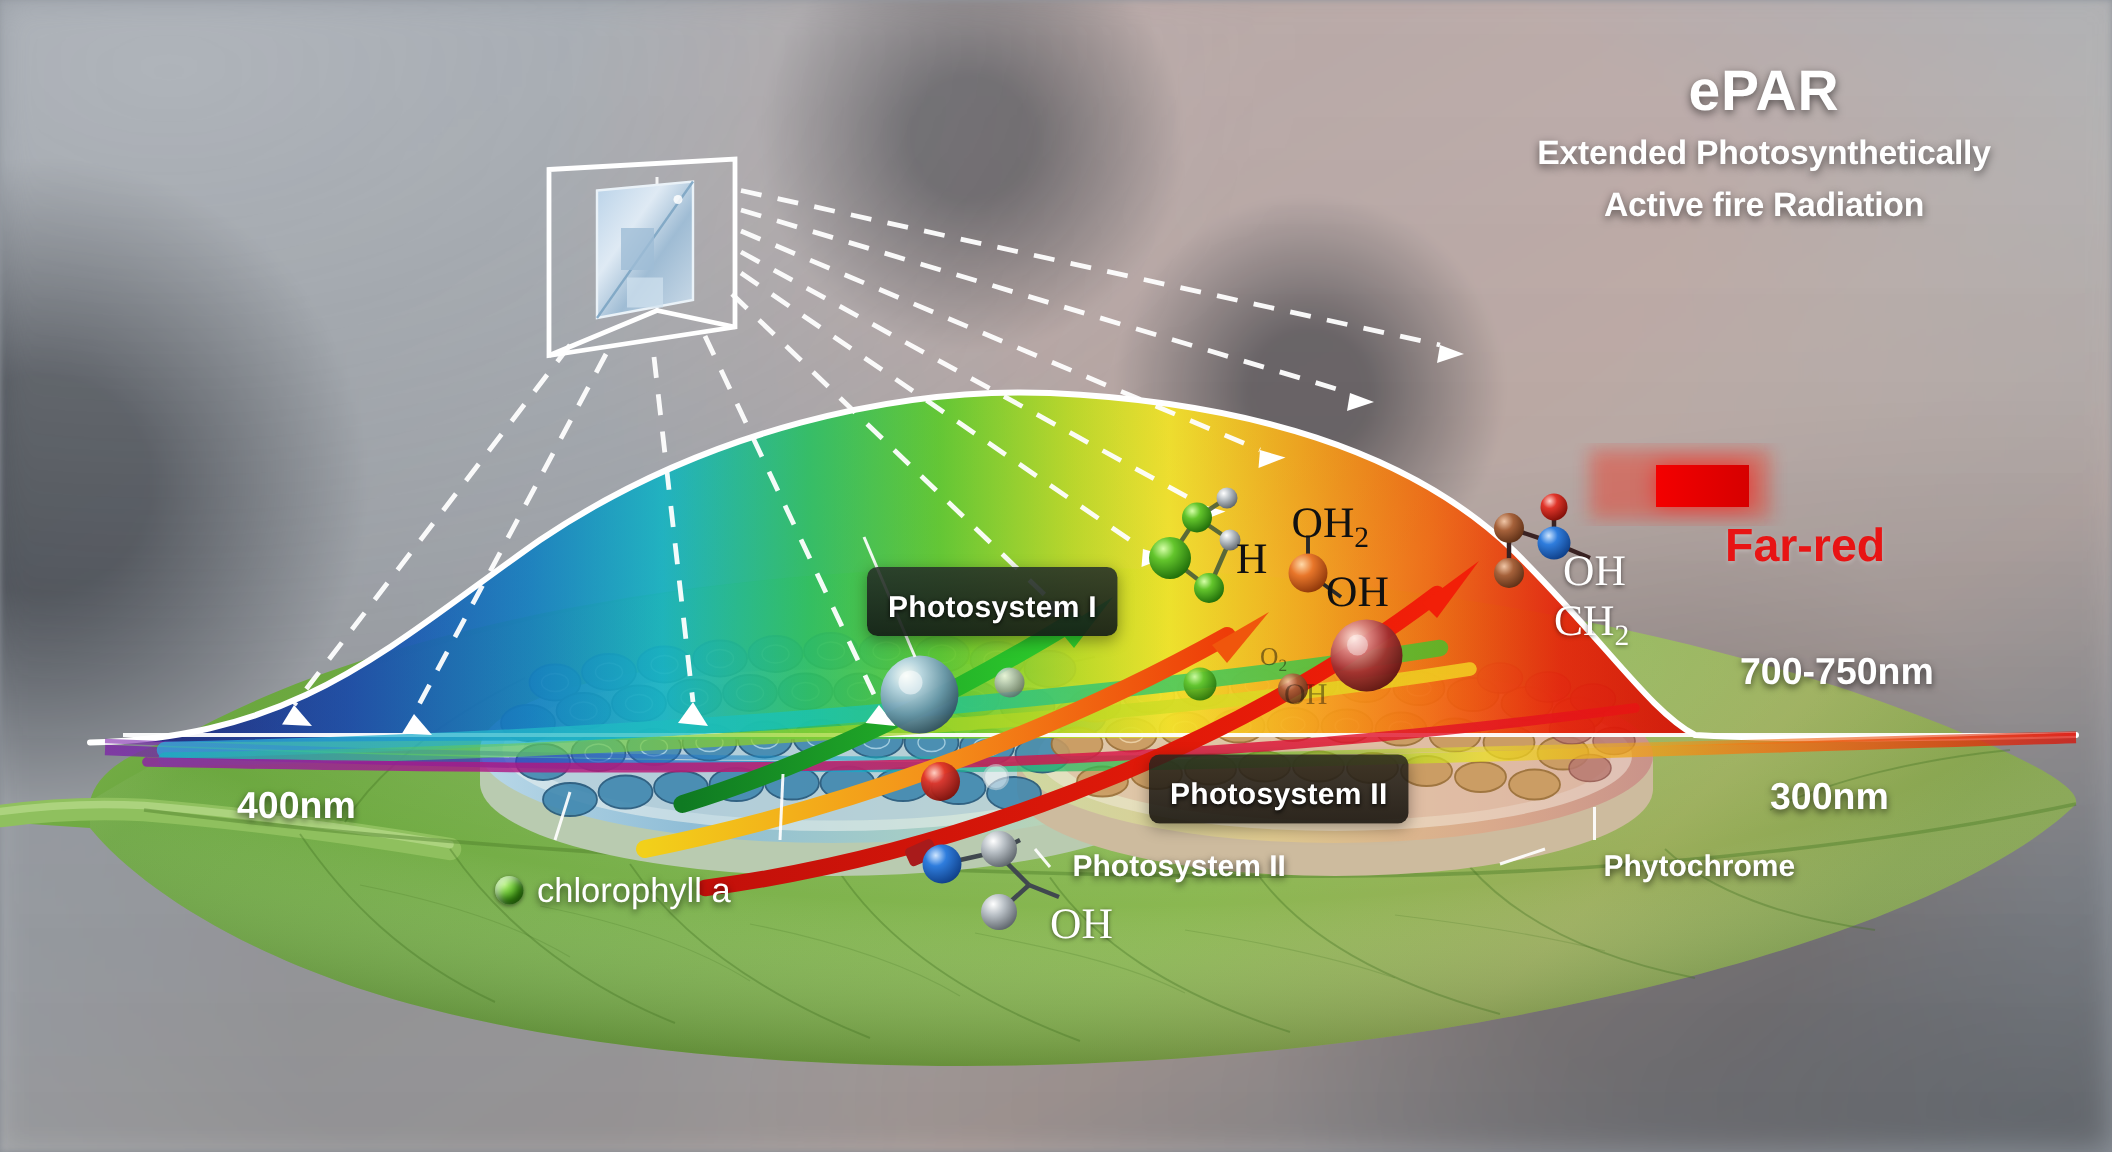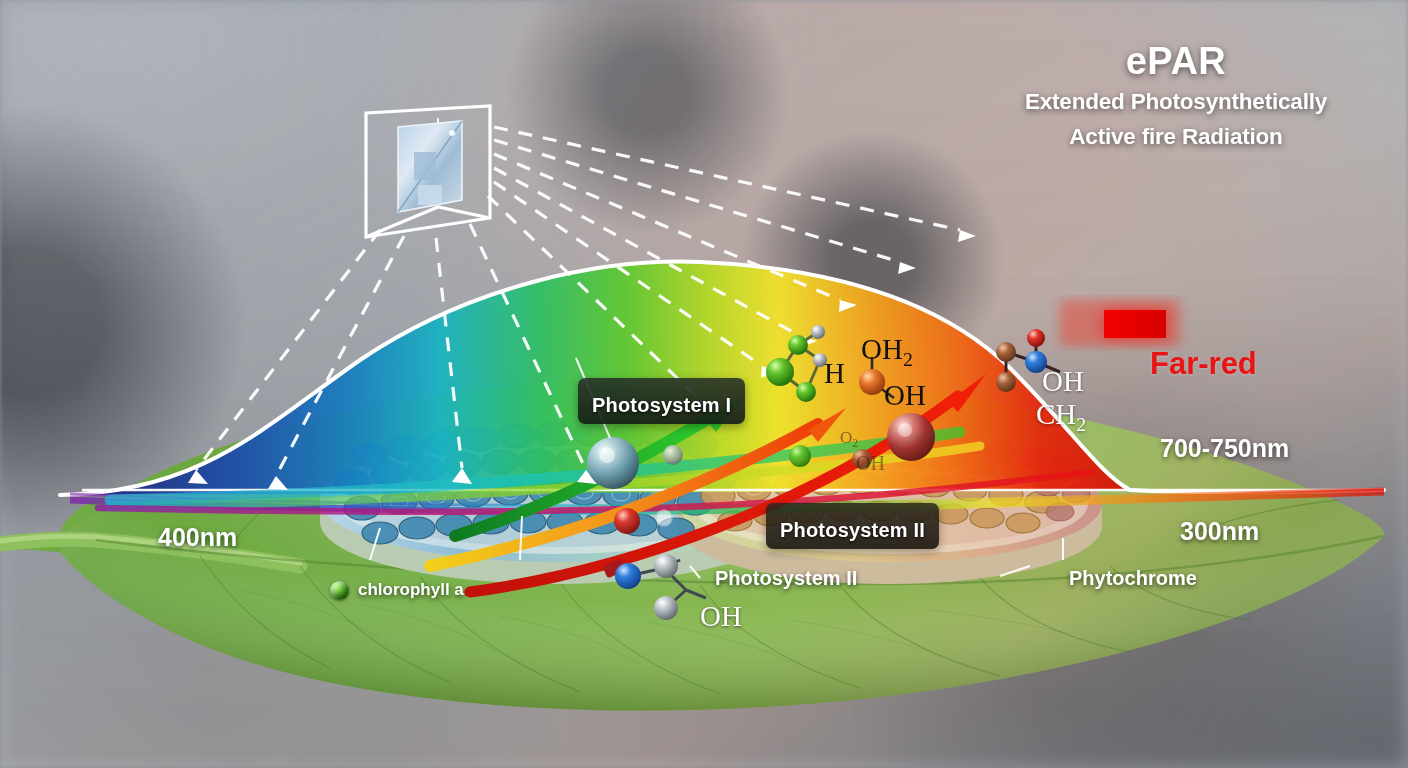--- a/index.html
+++ b/index.html
@@ -66,21 +66,21 @@
 
   
   .legend-row { position:absolute; display:flex; align-items:center; gap:9px; }
   #leg-chloro { left:330px; top:580px; }
   #leg-thyl   { left:408px; top:613px; }
   .leg-dot { width:19px; height:19px; border-radius:50%;
     box-shadow:inset -3px -4px 6px rgba(0,0,0,.45), inset 3px 3px 5px rgba(255,255,255,.6),
       0 1px 3px rgba(0,0,0,.5); }
   .leg-green { background:radial-gradient(circle at 34% 30%, #a7ee66, #3fa512 62%, #247a07); }
   .leg-blue  { background:radial-gradient(circle at 34% 30%, #96c8ff, #1f6fd6 60%, #124b9c); }
-  .leg-txt { color:#fff; font-size:17px; font-weight:bold; text-shadow:0 2px 5px rgba(0,0,0,.65); }
+  .leg-txt { color:#fff; font-size:23px; font-weight:normal; text-shadow:0 2px 5px rgba(0,0,0,.65); }
 
   
   .mol { position:absolute; font-size:29px; font-weight:normal; color:#111;
     font-family:"Liberation Serif", serif; }
   .mol sub { font-size:.68em; }
   #mol-oh2 { left:861px; top:333px; }
   #mol-h   { left:824px; top:357px; }
   #mol-oh1 { left:884px; top:379px; }
   #mol-oh2r{ left:1042px; top:365px; color:#fff; text-shadow:0 1px 3px rgba(0,0,0,.5); }
   #mol-ch2 { left:1036px; top:398px; color:#fff; text-shadow:0 1px 3px rgba(0,0,0,.5); }

